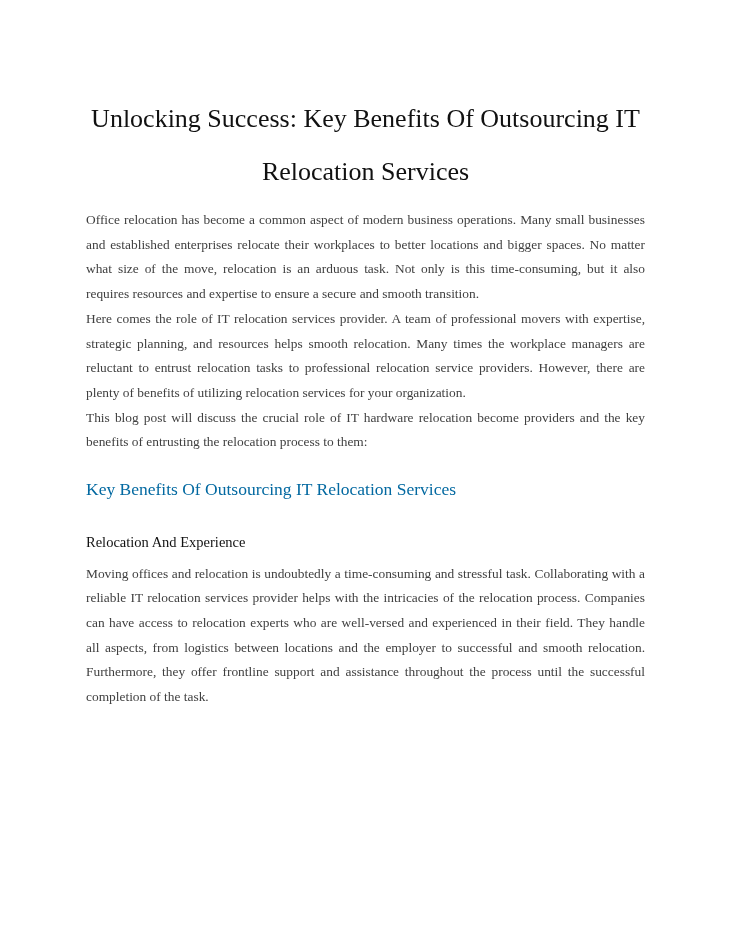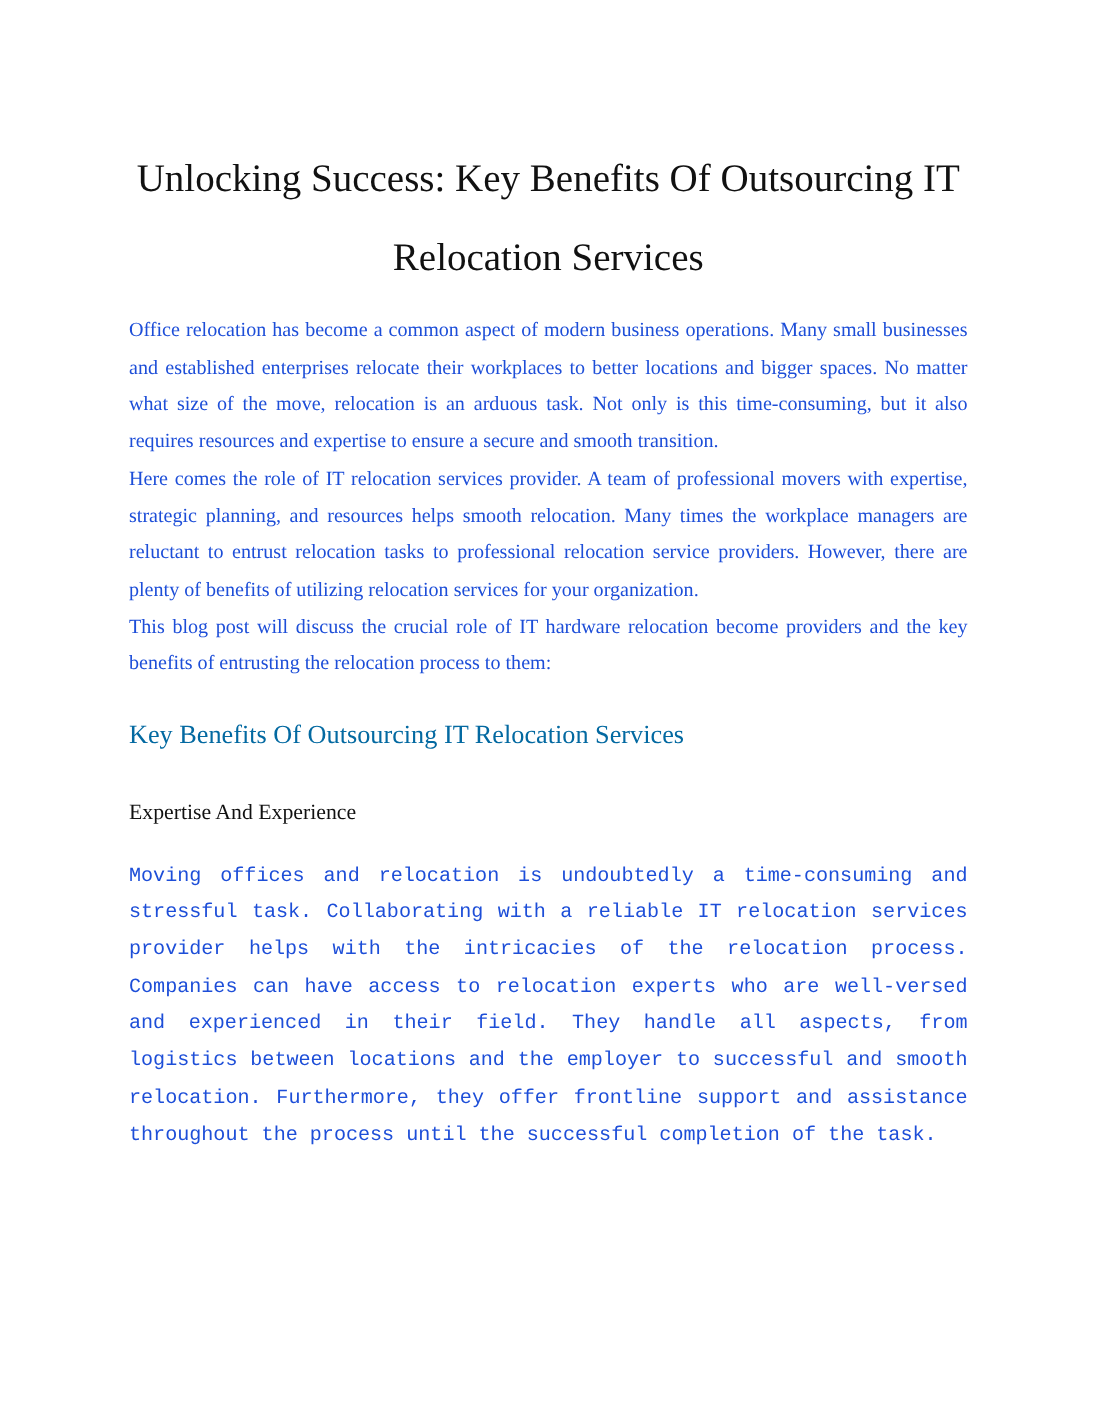--- a/index.html
+++ b/index.html
@@ -28,58 +28,57 @@
     text-align: center;
     margin: 0 0 10px 0;
     color: #111111;
   }
   p.body-text {
     font-size: 13.4px;
     line-height: 24.7px;
     text-align: justify;
     text-justify: inter-word;
     margin: 0;
-    color: #1d4ed8;
+    color: #404040;
   }
   h2.section-heading {
     font-size: 17.5px;
     font-weight: 400;
     line-height: 1.3;
     margin: 23px 0 0 0;
     color: #0369a1;
   }
   h3.sub-heading {
     font-size: 14.5px;
     font-weight: 400;
     line-height: 1.3;
     margin: 24px 0 0 0;
     color: #111111;
   }
   h2.section-heading + h3.sub-heading {
     margin-top: 32px;
   }
   h3.sub-heading + p.body-text {
-    margin-top: 21px;
-    font-family: Liberation Mono, monospace;
+    margin-top: 10px;
   }
 </style>
 </head>
 <body>
 
 <div class="page">
 
   <h1 class="doc-title">Unlocking Success: Key Benefits Of Outsourcing IT Relocation Services</h1>
 
   <p class="body-text">Office relocation has become a common aspect of modern business operations. Many small businesses and established enterprises relocate their workplaces to better locations and bigger spaces. No matter what size of the move, relocation is an arduous task. Not only is this time-consuming, but it also requires resources and expertise to ensure a secure and smooth transition.</p>
 
   <p class="body-text">Here comes the role of IT relocation services provider. A team of professional movers with expertise, strategic planning, and resources helps smooth relocation. Many times the workplace managers are reluctant to entrust relocation tasks to professional relocation service providers. However, there are plenty of benefits of utilizing relocation services for your organization.</p>
 
   <p class="body-text">This blog post will discuss the crucial role of IT hardware relocation become providers and the key benefits of entrusting the relocation process to them:</p>
 
   <h2 class="section-heading">Key Benefits Of Outsourcing IT Relocation Services</h2>
 
-  <h3 class="sub-heading">Expertise And Experience</h3>
+  <h3 class="sub-heading">Relocation And Experience</h3>
 
   <p class="body-text">Moving offices and relocation is undoubtedly a time-consuming and stressful task. Collaborating with a reliable IT relocation services provider helps with the intricacies of the relocation process. Companies can have access to relocation experts who are well-versed and experienced in their field. They handle all aspects, from logistics between locations and the employer to successful and smooth relocation. Furthermore, they offer frontline support and assistance throughout the process until the successful completion of the task.</p>
 
 
 
 </div>
 
 </body></html>

